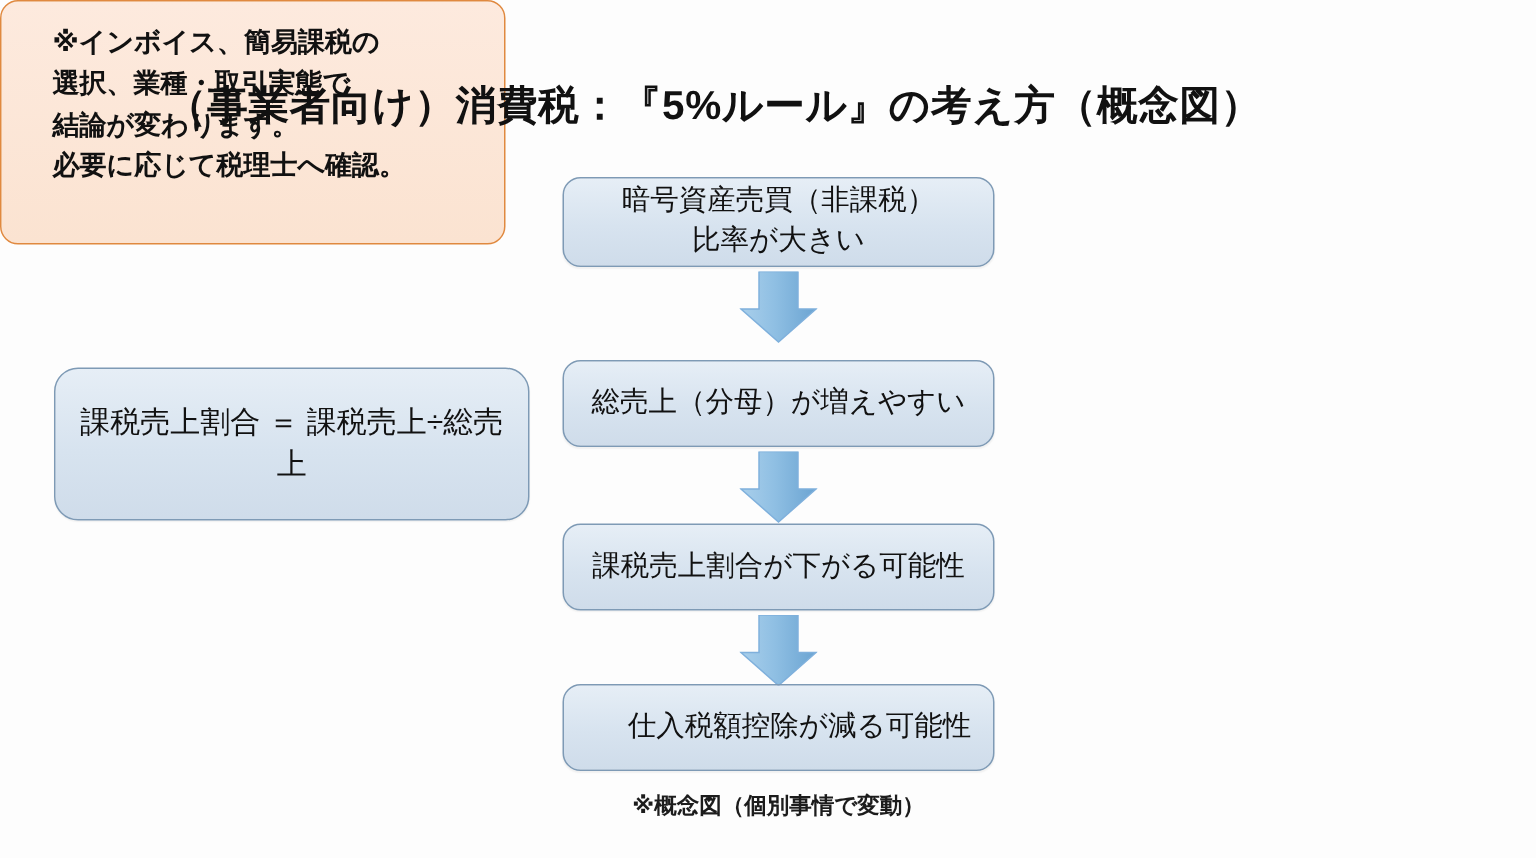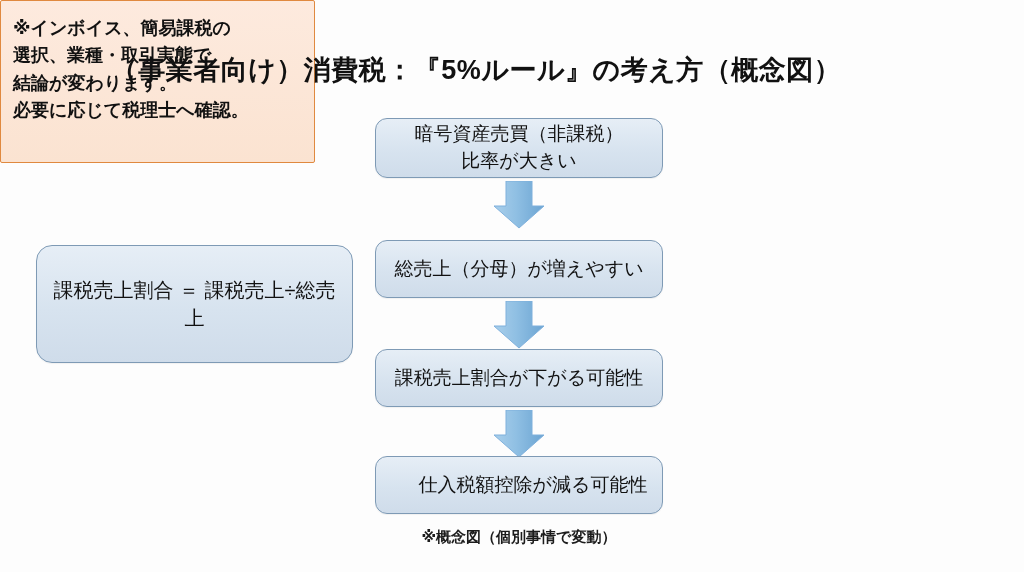--- a/index.html
+++ b/index.html
@@ -64,37 +64,37 @@
   #box-crypto   { left: 375px; top: 118px; width: 288px; height: 60px; }
   #box-sales    { left: 375px; top: 240px; width: 288px; height: 58px; }
   #box-ratio    { left: 375px; top: 349px; width: 288px; height: 58px; }
   #box-deduct   { left: 375px; top: 456px; width: 288px; height: 58px; padding-left: 28px; }
 
   
   #box-formula {
     left: 36px;
     top: 245px;
     width: 317px;
-    height: 118px;
+    height: 102px;
     font-size: 20px;
     border-radius: 16px;
     justify-content: center;
   }
 
   
   #box-caution {
     left: 703px;
     top: 231px;
     width: 285px;
     height: 147px;
-    border-radius: 2px;
+    border-radius: 12px;
     border: 1.8px solid #e0893f;
     background: linear-gradient(180deg, #fdeade 0%, #fbe3d1 100%);
     display: block;
-    padding: 14px 16px 0 12px;
+    padding: 14px 16px 0 34px;
     text-align: left;
   }
   #box-caution .caution-line {
     font-size: 18px;
     font-weight: bold;
     line-height: 1.52;
     color: #111111;
     white-space: nowrap;
   }
 

